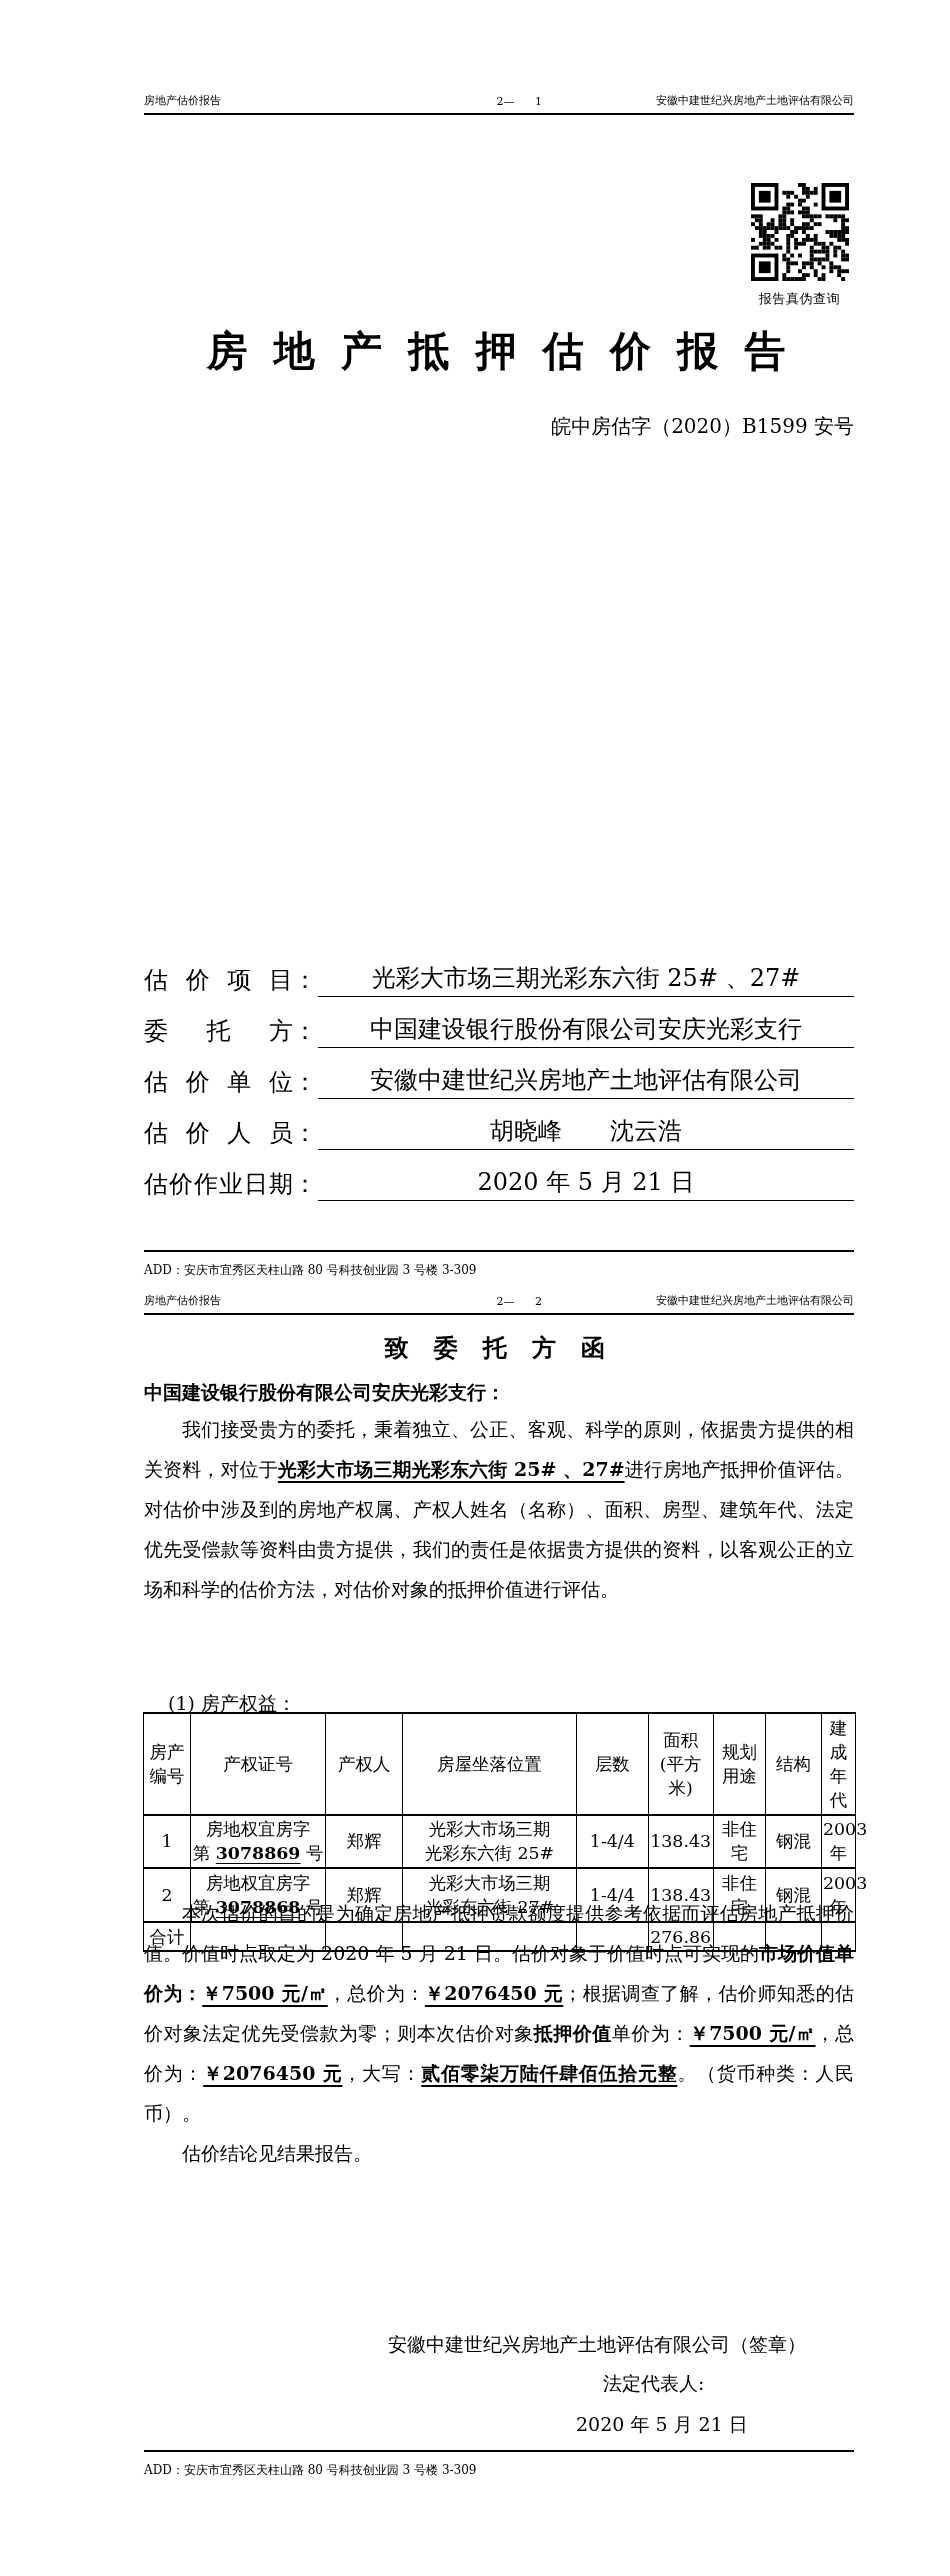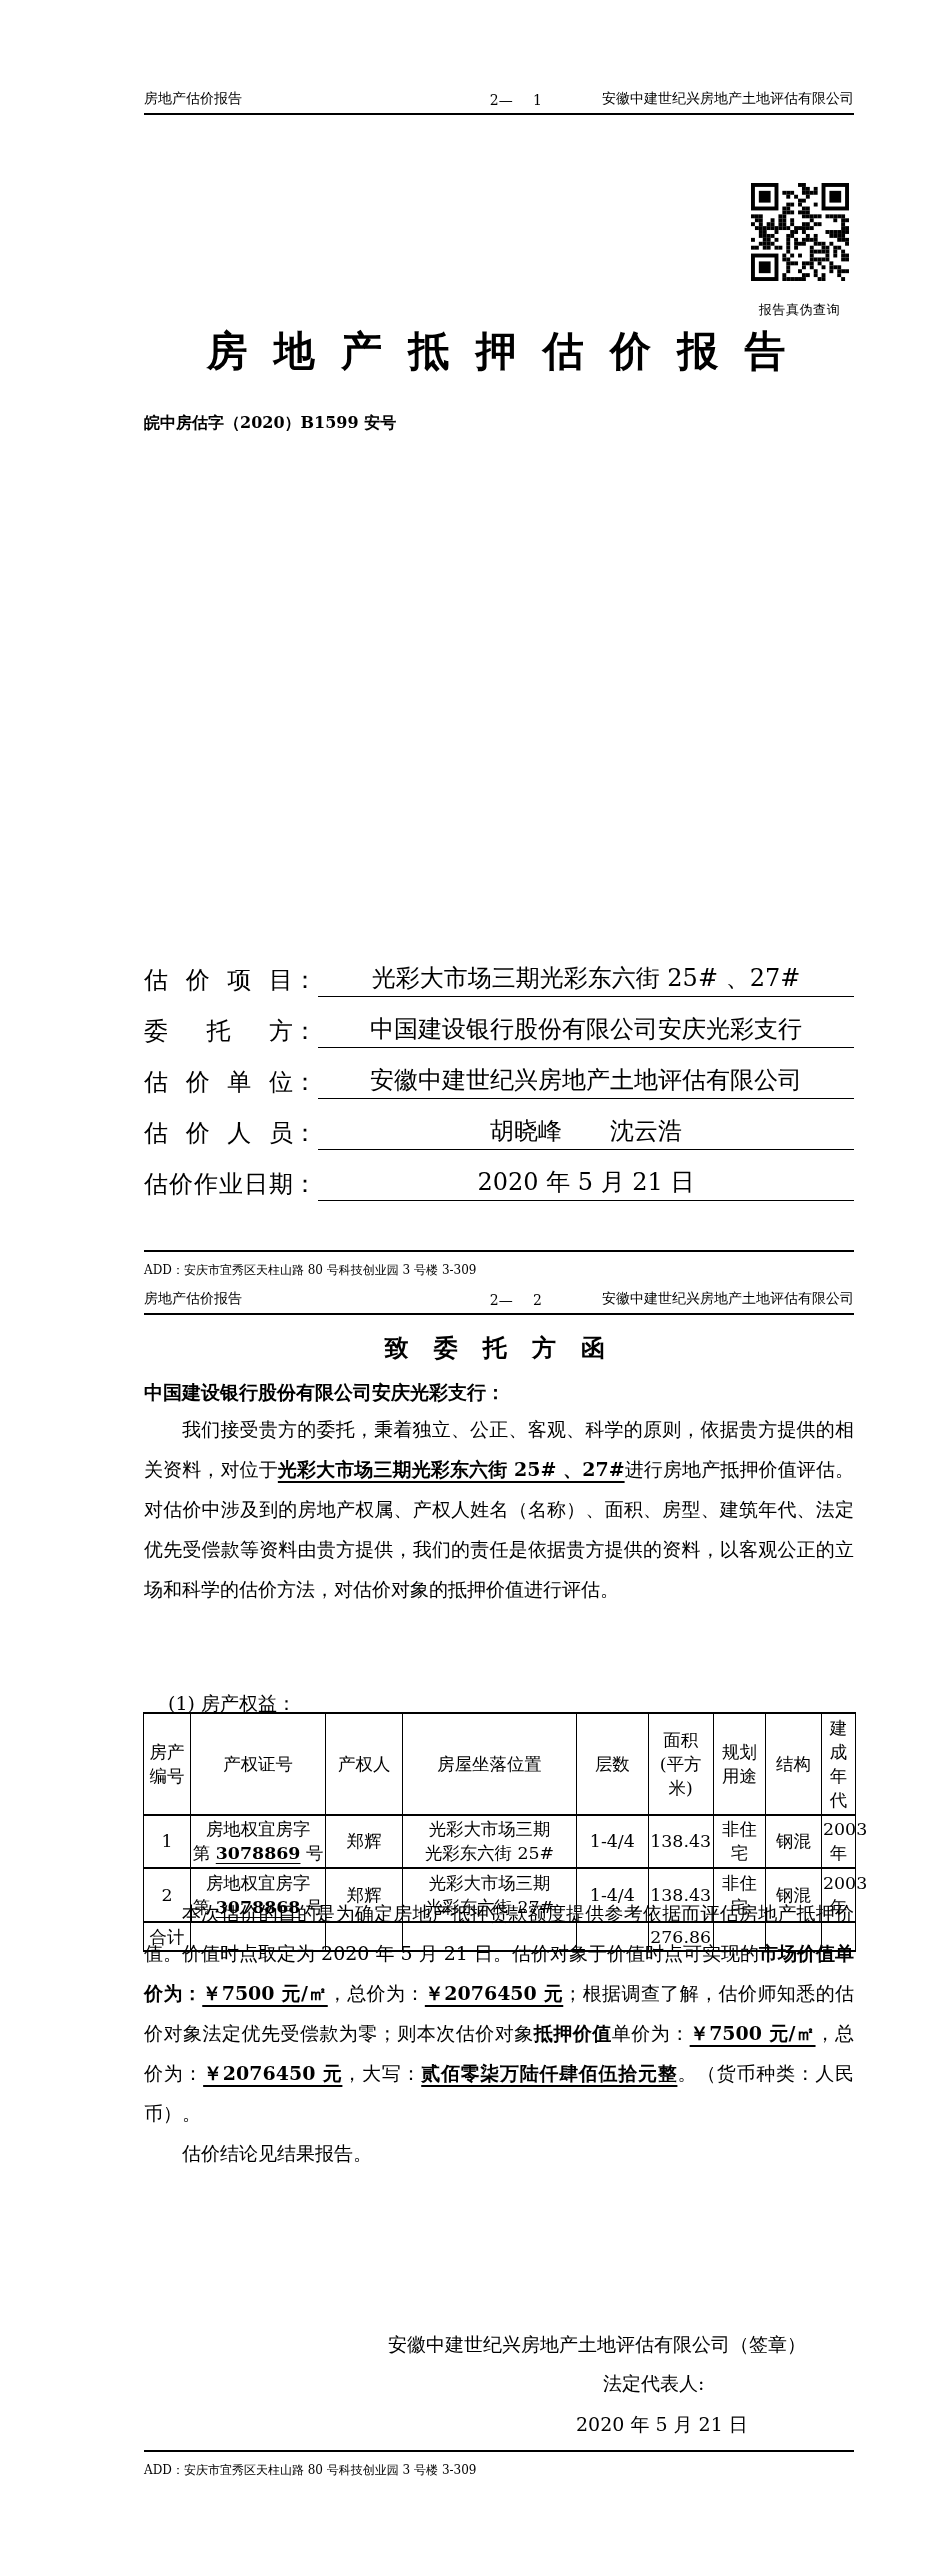--- a/index.html
+++ b/index.html
@@ -6,34 +6,34 @@
   html,body { background:#ffffff; }
   body {
     width:951px; height:2576px; position:relative;
     color:#000; font-family:"DejaVu Serif","Liberation Serif",serif;
   }
   .abs { position:absolute; }
   .blk { left:144px; right:97px; }
 
   
   .hdr { display:flex; align-items:flex-end; border-bottom:2.4px solid #000;
-         padding-bottom:4.8px; font-size:14px; height:26px; }
+         padding-bottom:4.8px; font-size:11px; height:26px; }
   .hdr .h-left { width:216px; text-align:left; }
   .hdr .h-center { flex:1; text-align:right; }
   .hdr .h-center .pgsep { margin-right:20.4px; }
   .hdr .h-right { width:312px; text-align:right; }
   .ftr { border-top:2.4px solid #000; padding-top:9.6px; font-size:12px; }
 
   
   .qr-wrap { width:99px; text-align:center; }
-  .qr-caption { font-size:13px; margin-top:18px; letter-spacing:0.6px; }
+  .qr-caption { font-size:13px; margin-top:7px; letter-spacing:0.6px; }
 
   
   .doc-title { text-align:center; font-size:41px; font-weight:bold; letter-spacing:6px; white-space:nowrap; }
-  .doc-no { text-align:left; font-size:16px; font-weight:bold; }
+  .doc-no { text-align:right; font-size:20px; font-weight:normal; }
 
   .frow { display:flex; align-items:center; height:51px; font-size:24px; }
   .flabel { display:inline-block; width:149px; text-align:justify; text-align-last:justify; }
   .fcolon { display:inline-block; width:25px; }
   .fvalue { flex:1; text-align:center; border-bottom:1.8px solid #000; padding-bottom:1.2px; white-space:nowrap; }
 
   
   .letter-title { text-align:center; font-size:24px; font-weight:bold; letter-spacing:8.4px; }
   .addressee { font-size:19px; font-weight:bold; }
   .bodytext { font-size:19px; line-height:40px; text-align:justify; }

